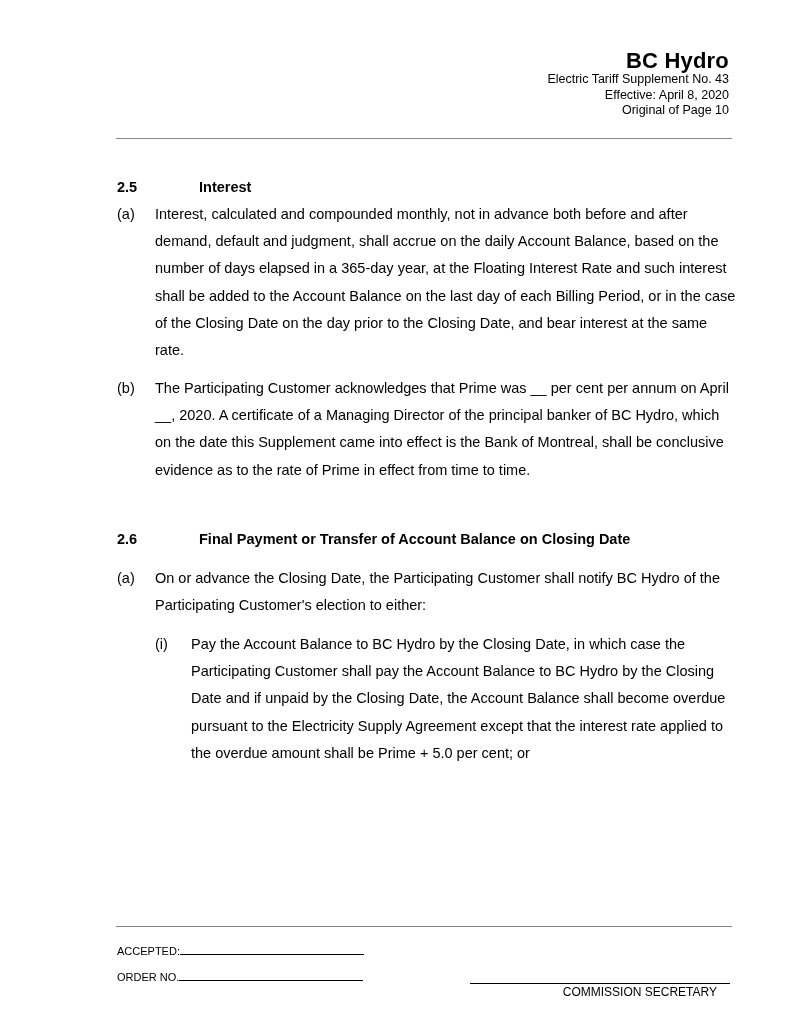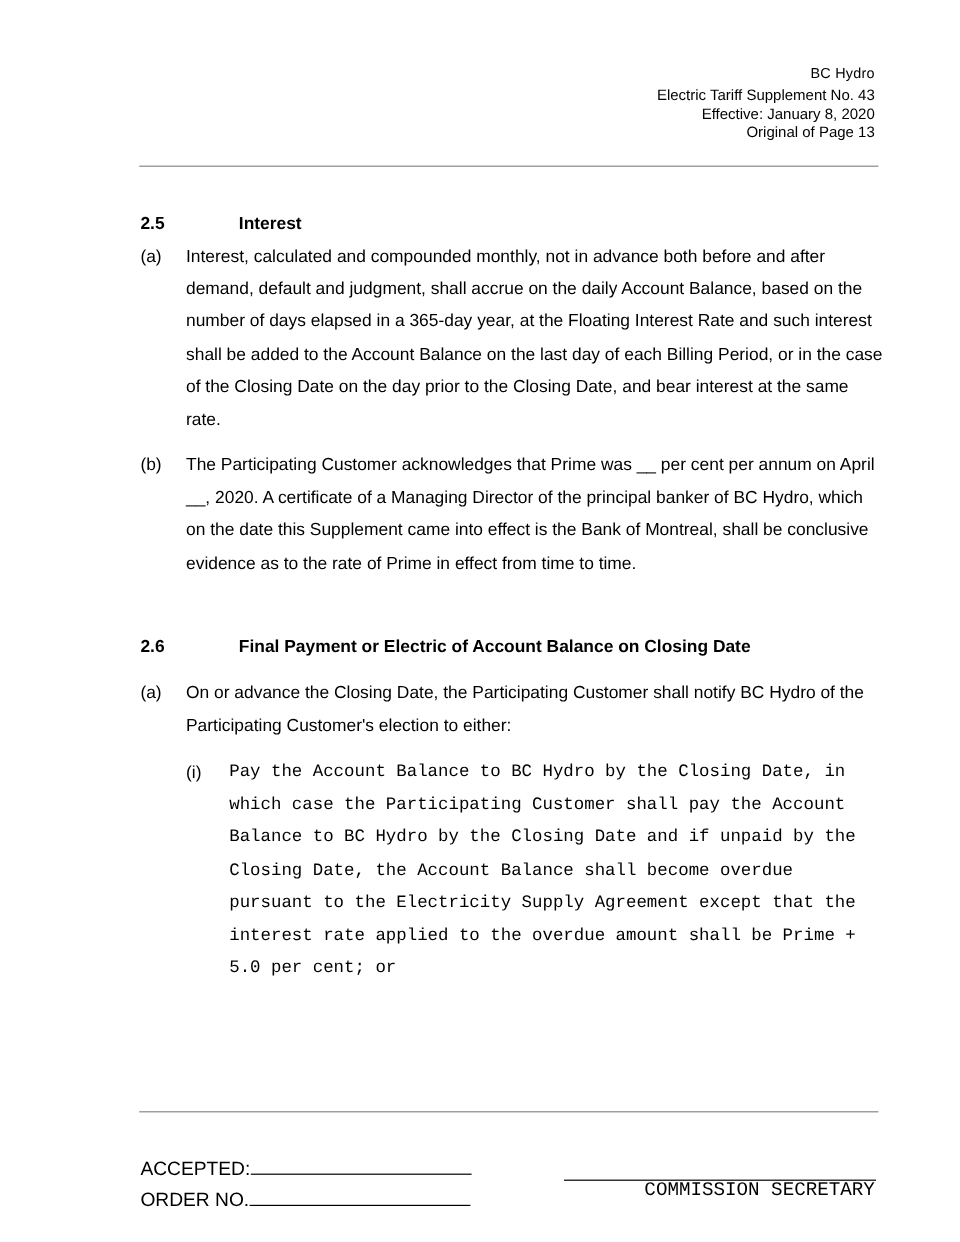--- a/index.html
+++ b/index.html
@@ -15,22 +15,22 @@
       color: #000000;
       overflow: hidden;
     }
     .header {
       position: absolute;
       right: 71px;
       top: 50px;
       text-align: right;
     }
     .header .company {
-      font-size: 12px;
-      font-weight: normal;
+      font-size: 22px;
+      font-weight: bold;
       line-height: 22px;
       letter-spacing: 0.2px;
     }
     .header .line {
       font-size: 12.5px;
       line-height: 15.5px;
     }
     .rule {
       position: absolute;
       left: 116px;
@@ -68,79 +68,76 @@
     .para .text {
       margin-left: 38px;
       display: block;
     }
     .para.sub {
       left: 155px;
       width: 582px;
     }
     .para.sub .text {
       margin-left: 36px;
-      font-family: Liberation Mono, monospace;
     }
 
     .footer-field {
       position: absolute;
       left: 117px;
-      font-size: 16px;
+      font-size: 11px;
       line-height: 14px;
-      margin-top: 24px;
     }
     .footer-field .blank {
       display: inline-block;
       border-bottom: 1px solid #000;
       vertical-align: baseline;
       height: 10px;
     }
     .sig-line {
       position: absolute;
       left: 470px;
       top: 983px;
       width: 260px;
       border-top: 1px solid #000;
     }
     .sig-label {
       position: absolute;
-      right: 71px;
+      right: 83px;
       top: 985px;
-      font-size: 16px;
+      font-size: 12px;
       line-height: 14px;
-      font-family: Liberation Mono, monospace;
     }
   </style>
 </head>
 <body>
 
 <div class="header">
   <div class="company">BC Hydro</div>
   <div class="line">Electric Tariff Supplement No. 43</div>
-  <div class="line">Effective: January 8, 2020</div>
-  <div class="line">Original of Page 13</div>
+  <div class="line">Effective: April 8, 2020</div>
+  <div class="line">Original of Page 10</div>
 </div>
 <div class="rule top"></div>
 
 <div class="sec-heading" style="top:178px;">
   <span class="num">2.5</span><span>Interest</span>
 </div>
 
 <div class="para" style="top:201px;">
   <span class="label">(a)</span>
   <span class="text">Interest, calculated and compounded monthly, not in advance both before and after demand, default and judgment, shall accrue on the daily Account Balance, based on the number of days elapsed in a 365-day year, at the Floating Interest Rate and such interest shall be added to the Account Balance on the last day of each Billing Period, or in the case of the Closing Date on the day prior to the Closing Date, and bear interest at the same rate.</span>
 </div>
 
 <div class="para" style="top:375px;">
   <span class="label">(b)</span>
   <span class="text">The Participating Customer acknowledges that Prime was __ per cent per annum on April __, 2020. A certificate of a Managing Director of the principal banker of BC Hydro, which on the date this Supplement came into effect is the Bank of Montreal, shall be conclusive evidence as to the rate of Prime in effect from time to time.</span>
 </div>
 
 <div class="sec-heading" style="top:530px;">
-  <span class="num">2.6</span><span>Final Payment or Electric of Account Balance on Closing Date</span>
+  <span class="num">2.6</span><span>Final Payment or Transfer of Account Balance on Closing Date</span>
 </div>
 
 <div class="para" style="top:565px;">
   <span class="label">(a)</span>
   <span class="text">On or advance the Closing Date, the Participating Customer shall notify BC Hydro of the Participating Customer's election to either:</span>
 </div>
 
 <div class="para sub" style="top:631px;">
   <span class="label">(i)</span>
   <span class="text">Pay the Account Balance to BC Hydro by the Closing Date, in which case the Participating Customer shall pay the Account Balance to BC Hydro by the Closing Date and if unpaid by the Closing Date, the Account Balance shall become overdue pursuant to the Electricity Supply Agreement except that the interest rate applied to the overdue amount shall be Prime + 5.0 per cent; or</span>

